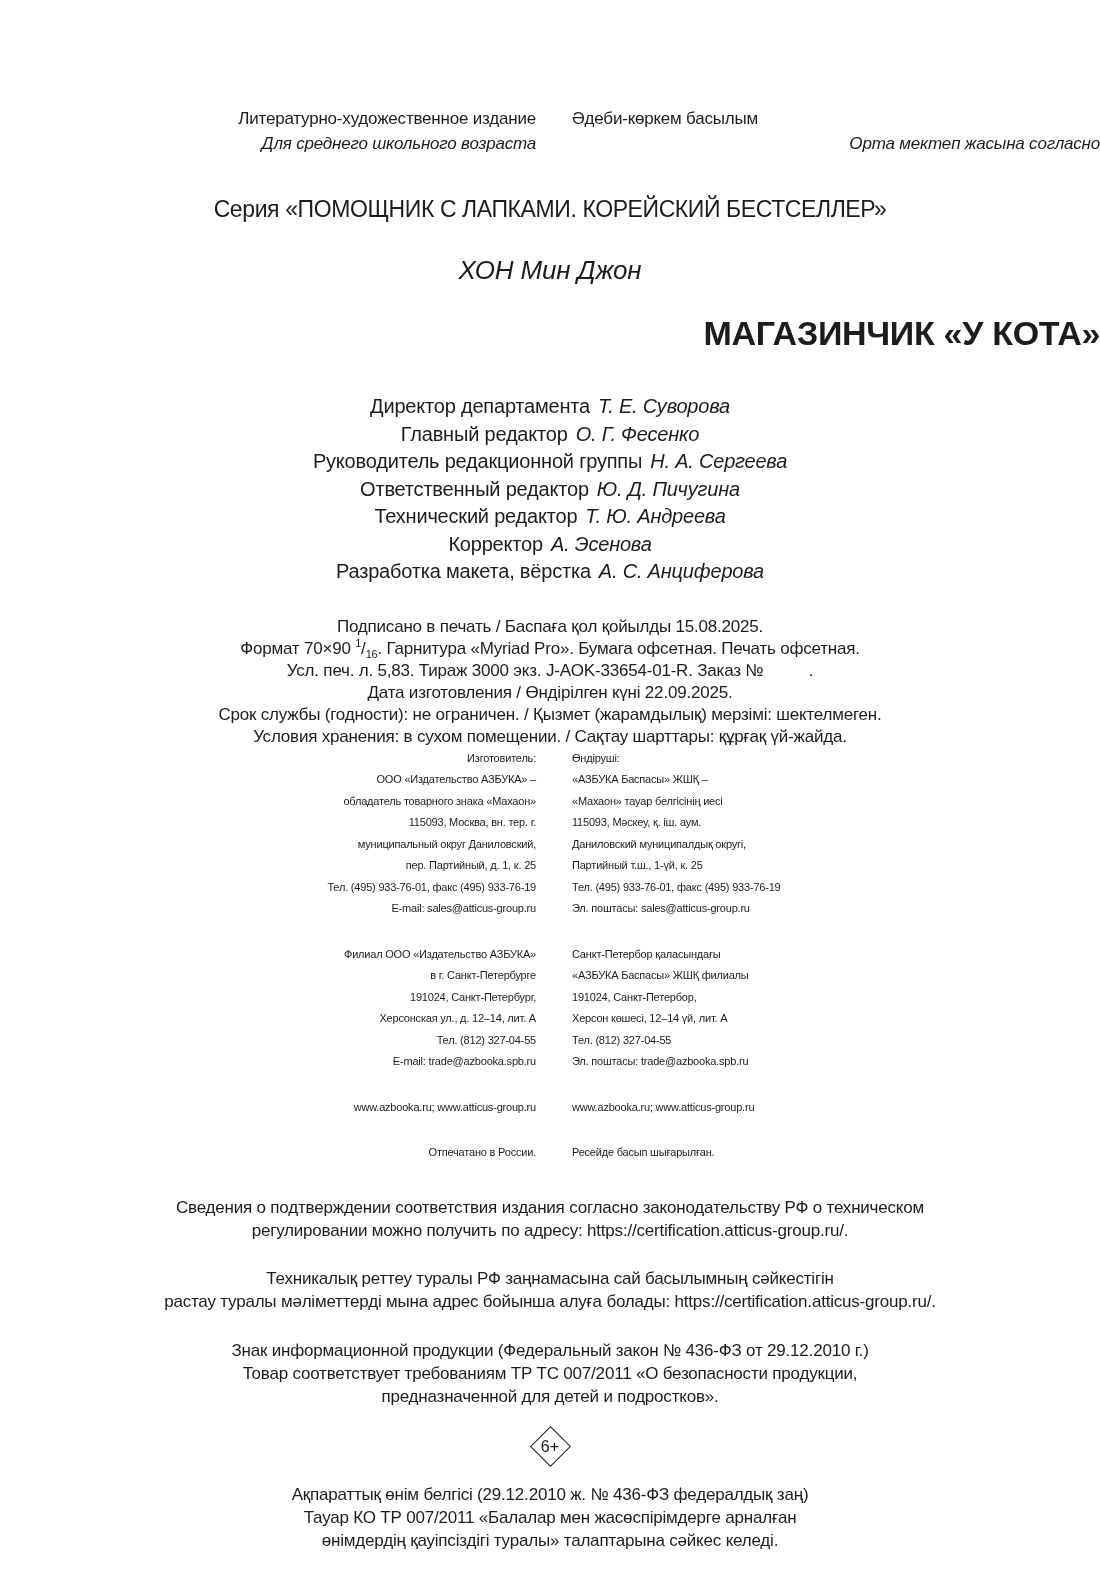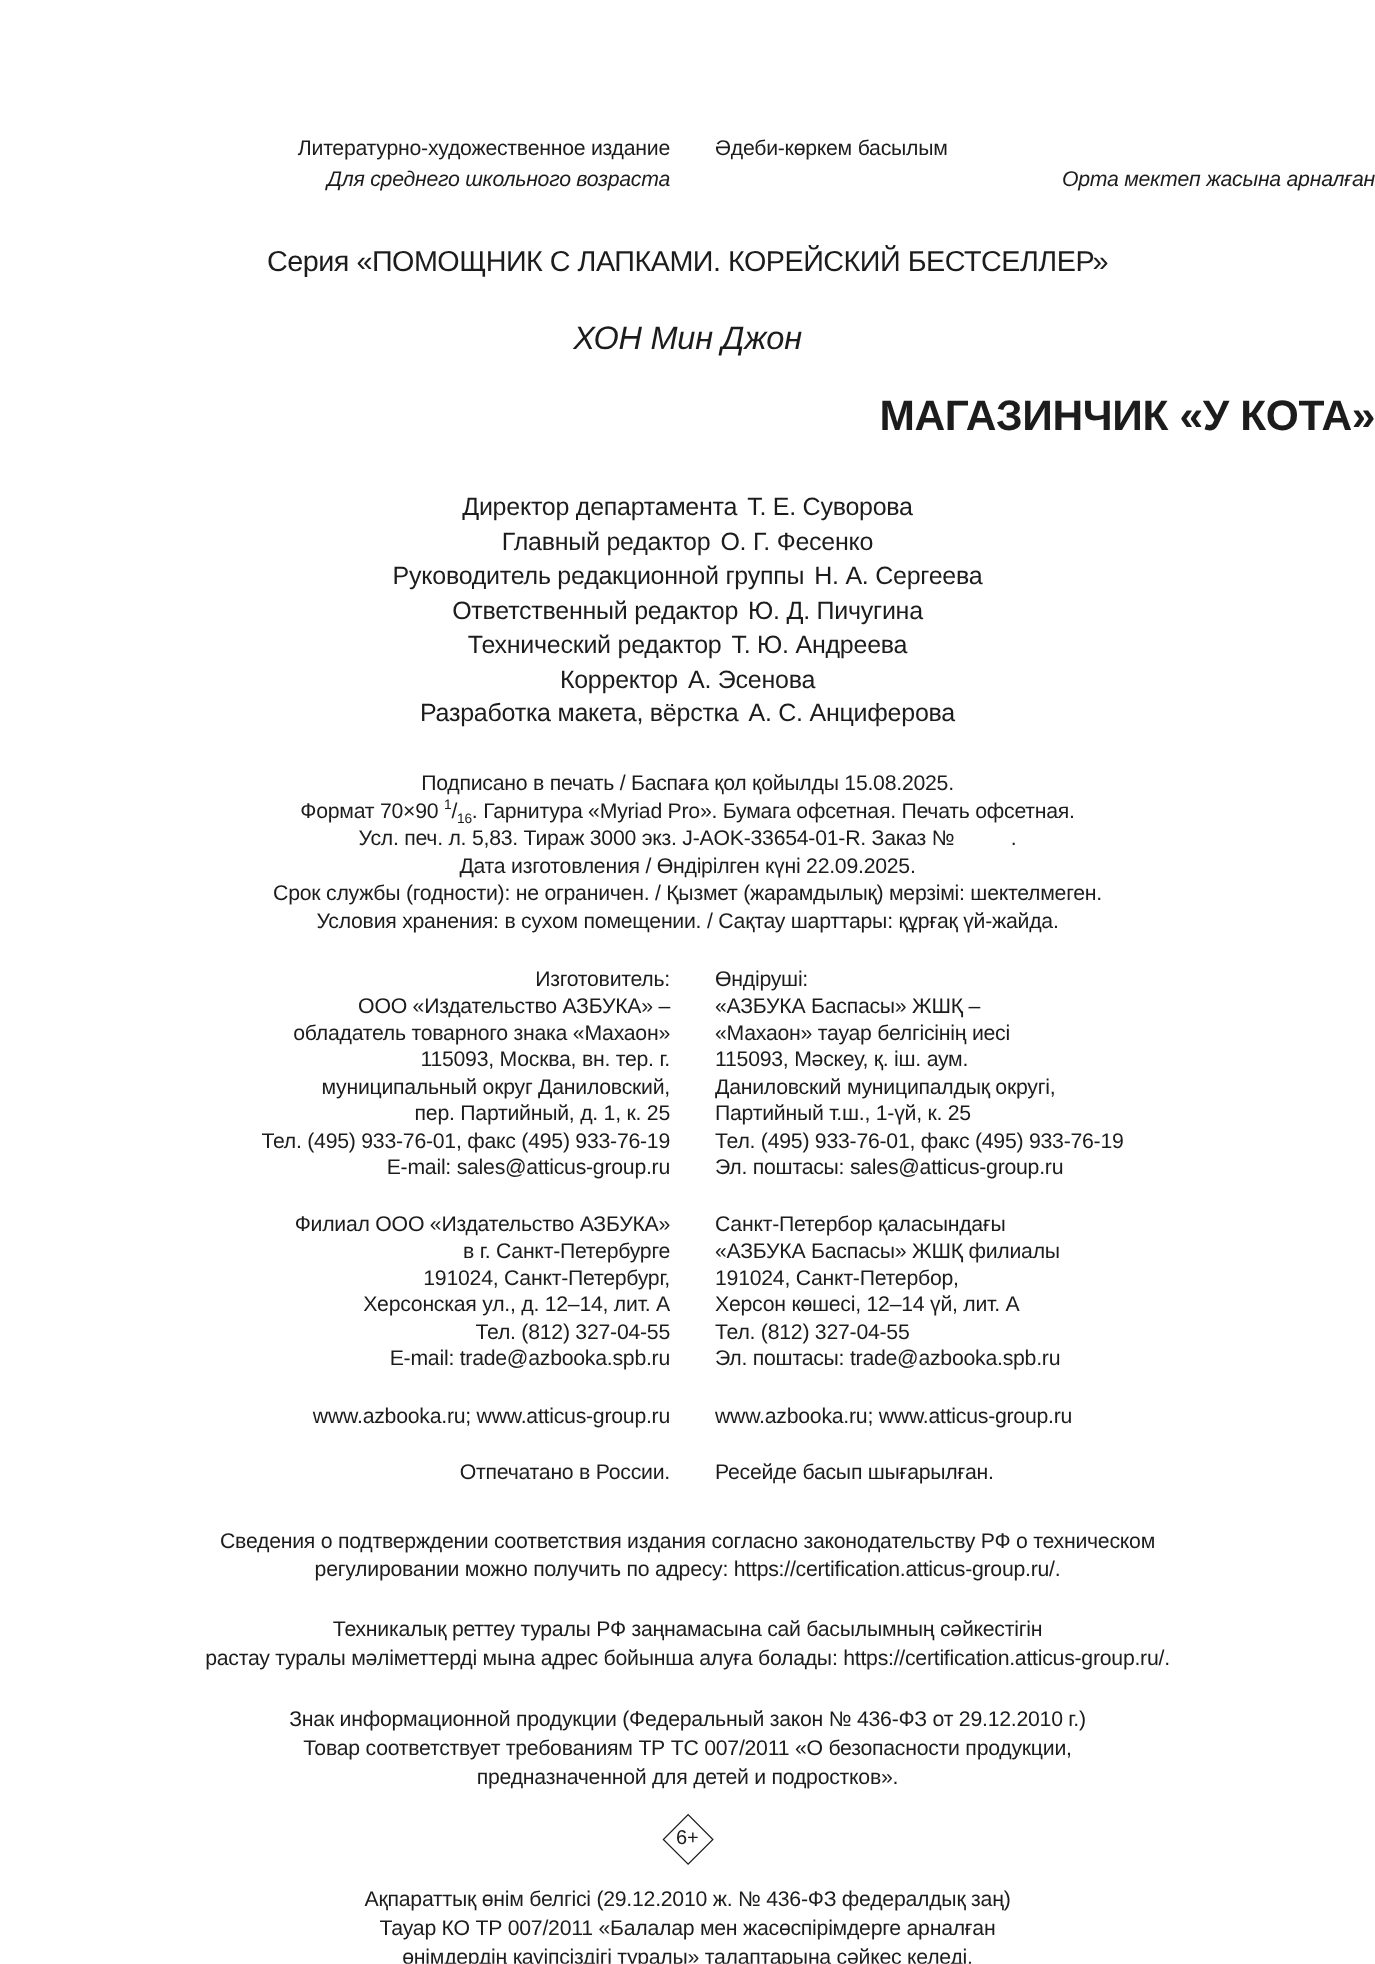--- a/index.html
+++ b/index.html
@@ -37,27 +37,27 @@
   }
   .book-title {
     text-align: right;
     font-size: 34px;
     font-weight: bold;
     letter-spacing: -0.3px;
     margin-top: 28px;
   }
 
   .credits { text-align: center; font-size: 20px; line-height: 27.5px; margin-top: 40px; }
-  .credit-row .name { margin-left: 8px; text-align: center; }
+  .credit-row .name { font-style: italic; margin-left: 8px; text-align: center; }
 
   .print-info { text-align: center; font-size: 17px; line-height: 22px; margin-top: 30px; }
   .print-info sup { font-size: 11px; line-height: 0; }
   .print-info sub { font-size: 11px; line-height: 0; }
 
-  .contacts { font-size: 17px; line-height: 21.5px; margin-top: 25px; }
+  .contacts { font-size: 11px; line-height: 21.5px; }
   .block-gap { height: 24px; }
 
   .centered-block { text-align: center; font-size: 17px; line-height: 23px; }
   .compliance-ru { margin-top: 32px; }
   .compliance-kz { margin-top: 25px; }
   .info-sign { margin-top: 26px; }
 
   .badge-wrap { display: flex; justify-content: center; margin-top: 24px; }
   .diamond {
     width: 29px; height: 29px;
@@ -78,21 +78,21 @@
 
 <div class="page">
 
   <div class="two-col edition">
     <div class="col align-right">
       <div>Литературно-художественное издание</div>
       <div class="italic">Для среднего школьного возраста</div>
     </div>
     <div class="col align-left">
       <div>Әдеби-көркем басылым</div>
-      <div class="italic">Орта мектеп жасына арналған</div>
+      <div class="italic">Орта мектеп жасына согласно</div>
     </div>
   </div>
 
   <div class="series">Серия «ПОМОЩНИК С ЛАПКАМИ. КОРЕЙСКИЙ БЕСТСЕЛЛЕР»</div>
   <div class="author">ХОН Мин Джон</div>
   <div class="book-title">МАГАЗИНЧИК «У КОТА»</div>
 
   <div class="credits">
     <div class="credit-row"><span class="role">Директор департамента</span><span class="name">Т. Е. Суворова</span></div>
     <div class="credit-row"><span class="role">Главный редактор</span><span class="name">О. Г. Фесенко</span></div>

